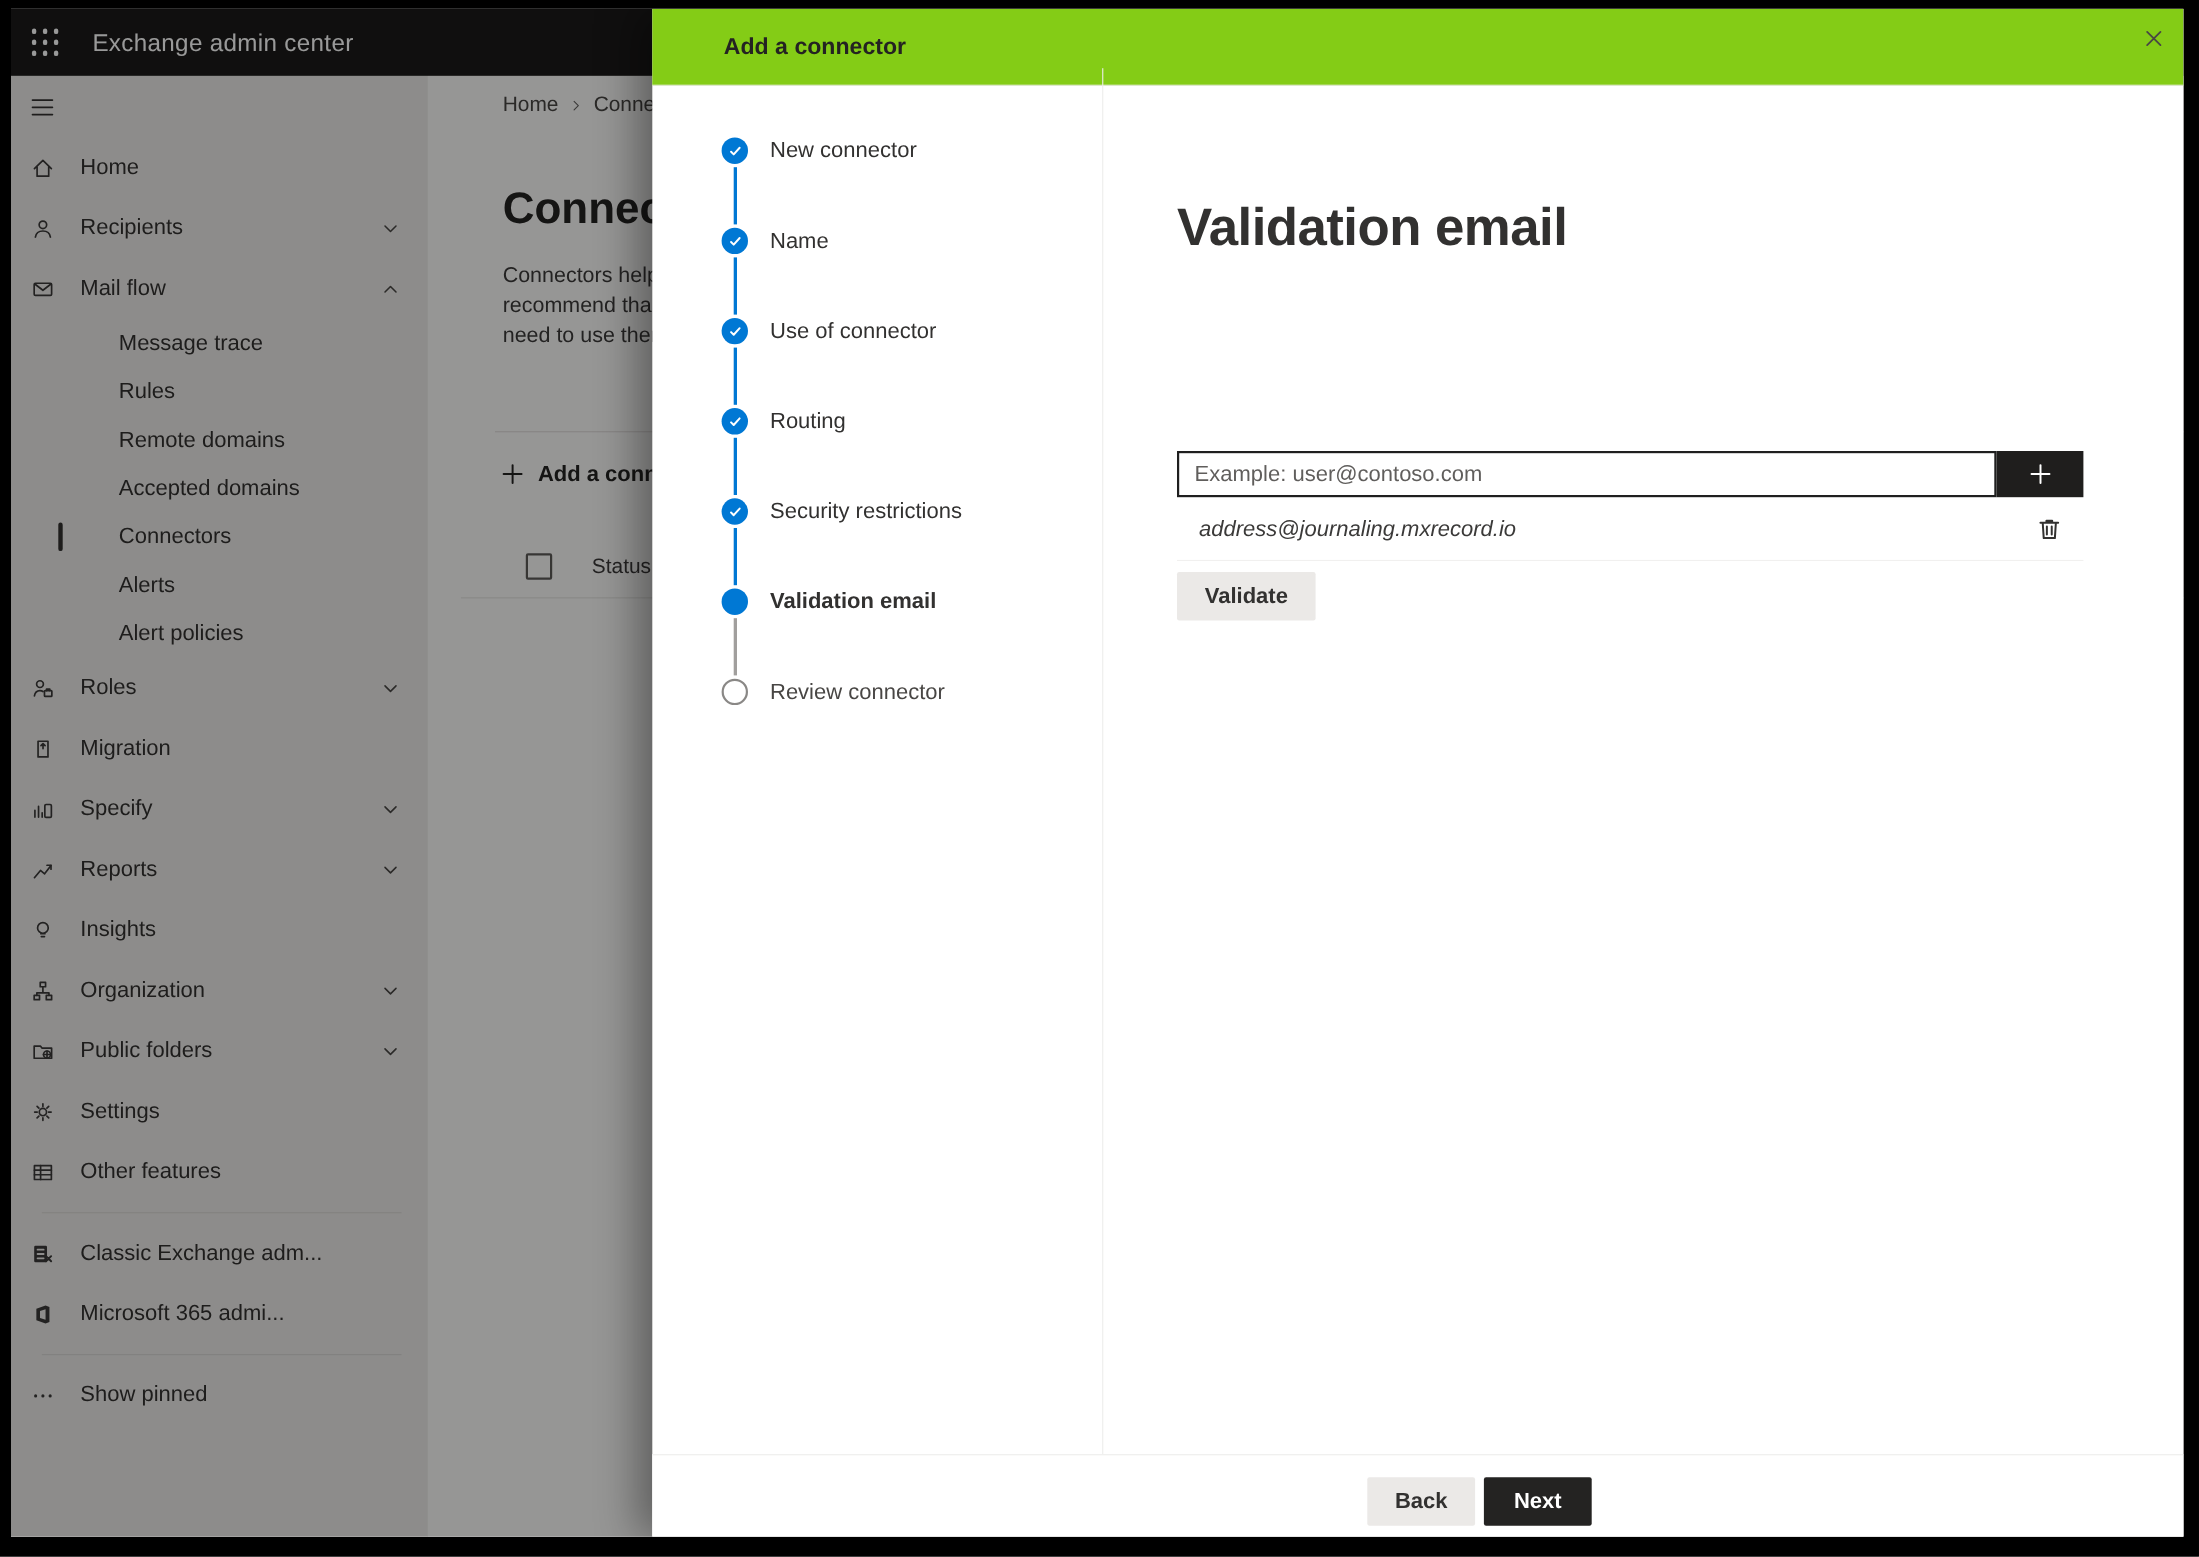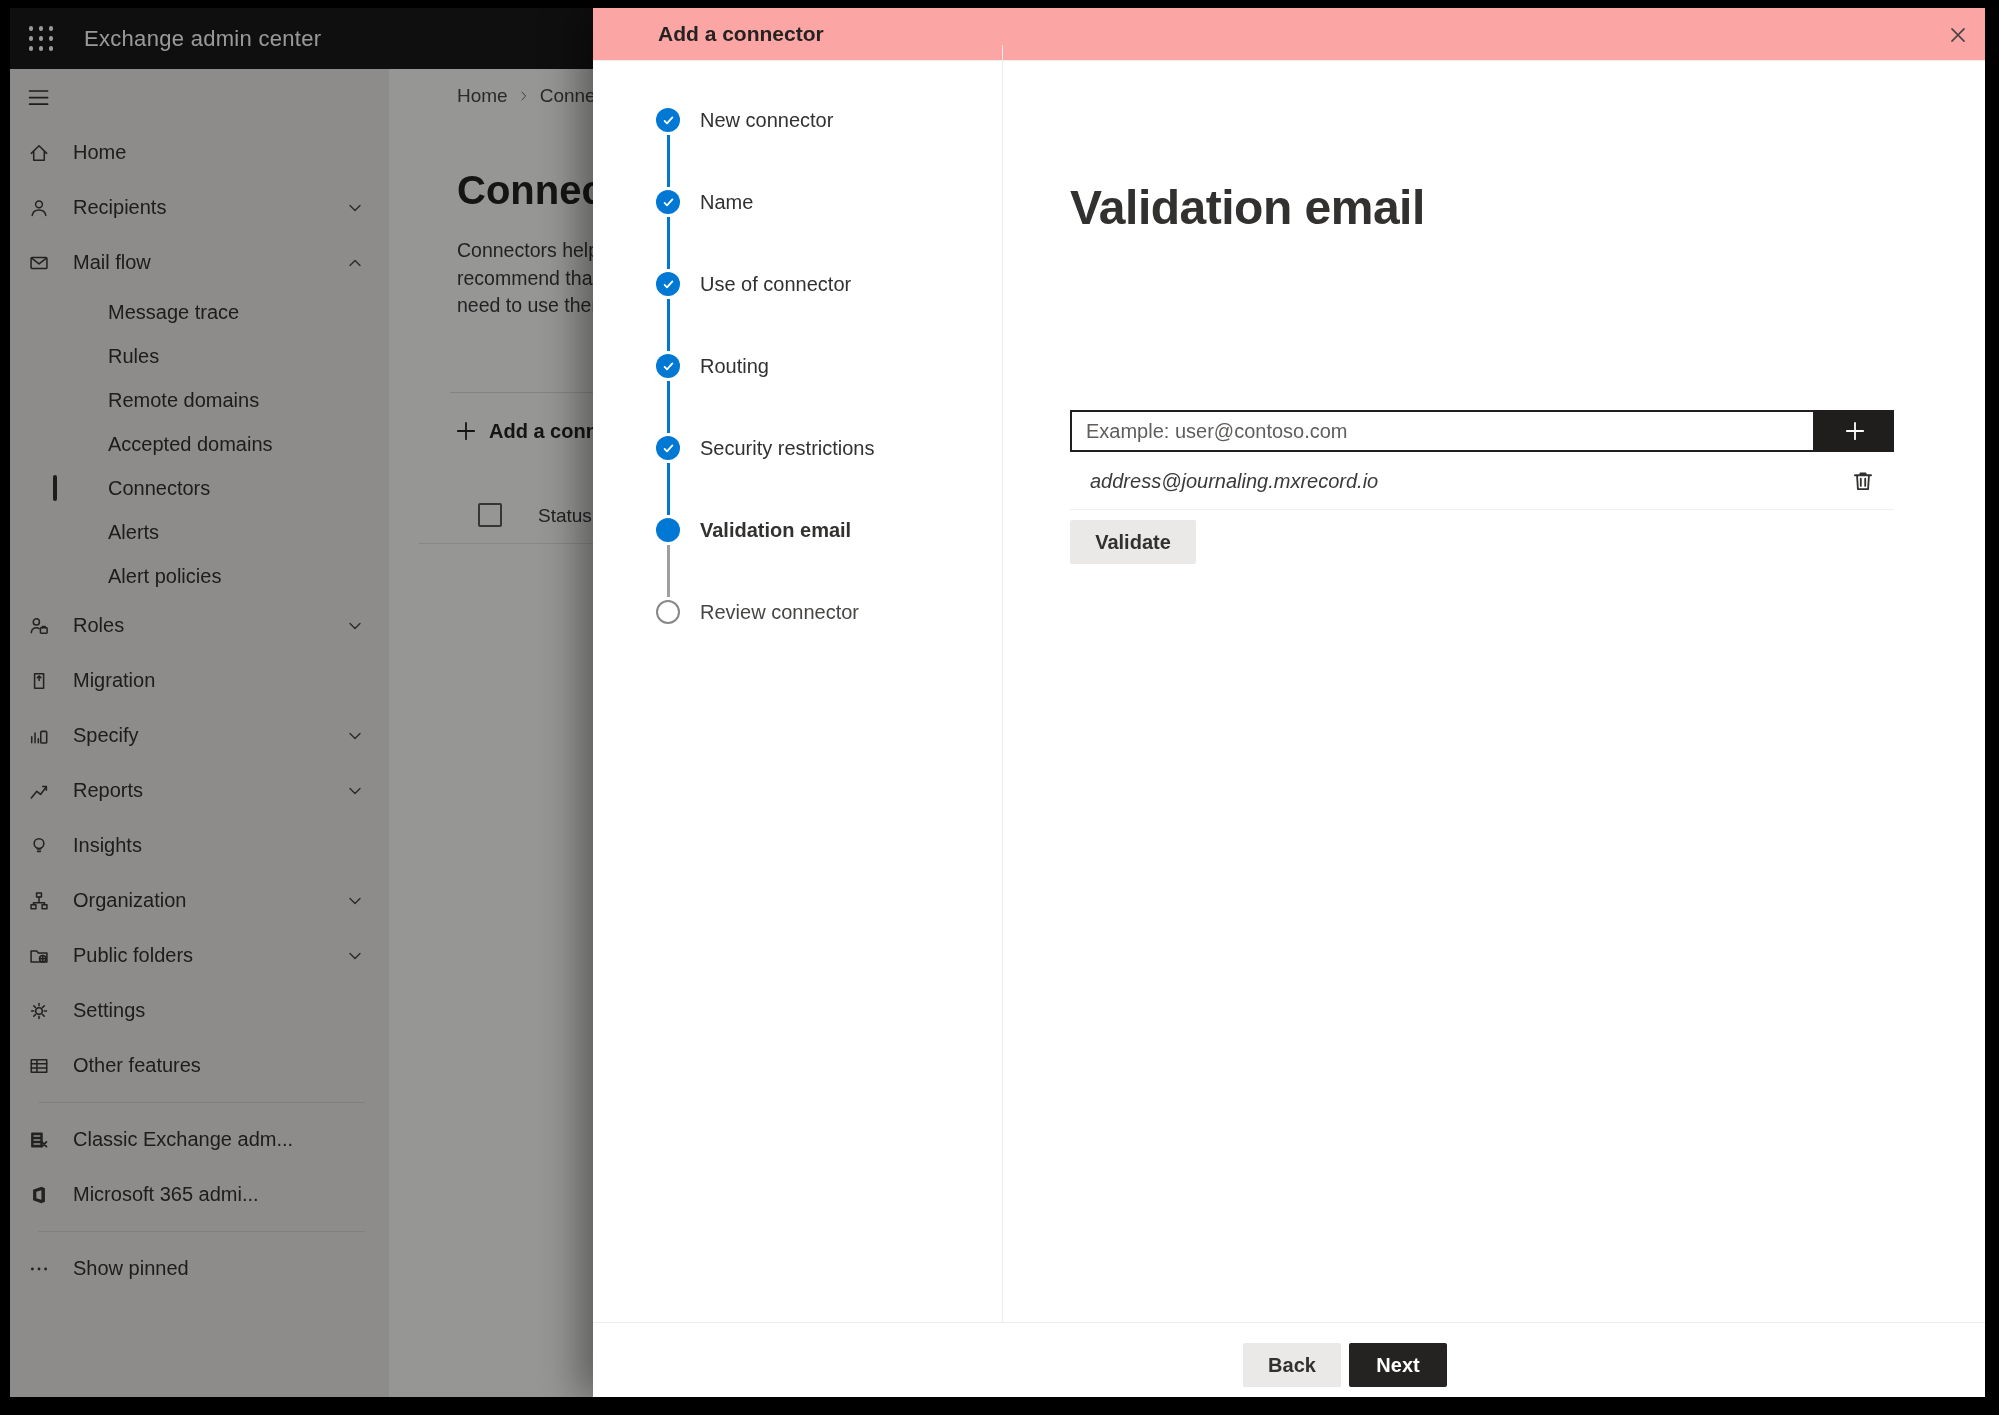--- a/index.html
+++ b/index.html
@@ -41,28 +41,28 @@
   .add-cmd .icon { width:24px; height:24px; color:#242322; }
   .add-cmd .label { font-size:20px; font-weight:600; color:#242322; white-space:nowrap; }
   .tbl-check { position:absolute; left:89px; top:434px; width:24px; height:24px; border:2px solid #5c5a58; border-radius:2px; background:transparent; cursor:pointer; }
   .tbl-status { position:absolute; left:149px; top:436px; font-size:19px; color:#3b3a39; }
   .pg-div2 { position:absolute; left:30px; top:474px; right:0; height:1px; background:#e3e1de; }
 
   
   .overlay { position:absolute; inset:0; background:rgba(0,0,0,.40); z-index:5; }
   .modal { position:absolute; left:583px; top:0; width:1392px; height:1389px; background:#fff; z-index:10;
            box-shadow:-14px 0 36px rgba(0,0,0,.38); }
-  .m-header { position:absolute; left:0; top:0; right:0; height:53px; border-bottom:1px solid #ededec; background:#fca5a5; }
+  .m-header { position:absolute; left:0; top:0; right:0; height:70px; border-bottom:1px solid #ededec; background:#84cc16; }
   .m-title { position:absolute; left:65px; top:50%; transform:translateY(-50%); font-size:21px; font-weight:700; color:#242322; }
   .m-close { position:absolute; left:1351px; top:13px; width:28px; height:28px; border:none; background:transparent;
              color:#484644; cursor:pointer; padding:3px; }
   .m-close svg { width:100%; height:100%; display:block; }
 
   
-  .stepper { position:absolute; left:0; top:37px; width:410px; bottom:75px; border-right:1px solid #ededec; list-style:none; }
+  .stepper { position:absolute; left:0; top:54px; width:410px; bottom:75px; border-right:1px solid #ededec; list-style:none; }
   .step { position:absolute; left:63px; height:24px; display:flex; align-items:center; }
   .s-circle { width:24px; height:24px; border-radius:50%; flex:0 0 24px; display:flex; align-items:center; justify-content:center; }
   .s-circle svg { width:15px; height:15px; }
   .step.complete .s-circle { background:var(--accent,#0078d4); }
   .step.current  .s-circle { background:var(--accent,#0078d4); }
   .step.upcoming .s-circle { background:#fff; border:2px solid #8a8886; }
   .s-label { margin-left:20px; font-size:20px; color:#323130; white-space:nowrap; }
   .step.current .s-label { font-weight:700; }
   .step.upcoming .s-label { color:#484644; }
   .s-line { position:absolute; left:73.5px; width:3px; height:52px; }

